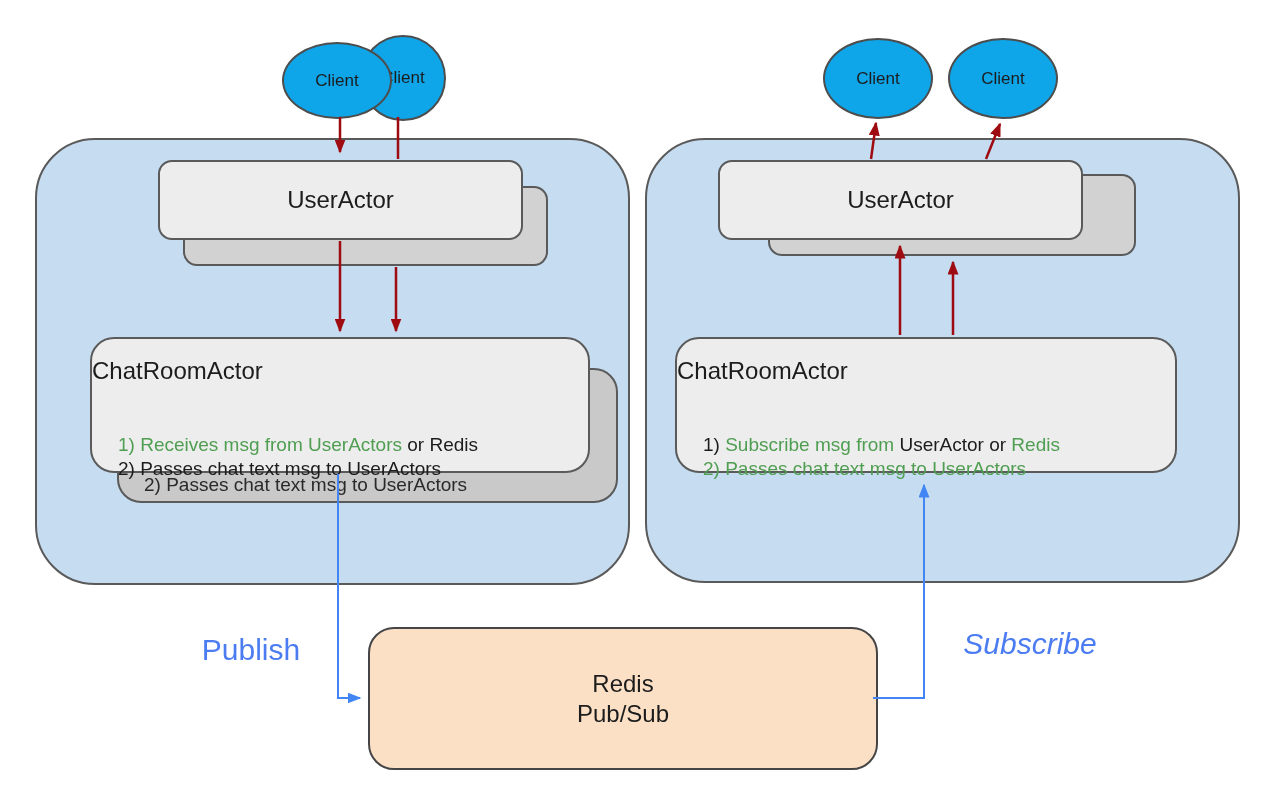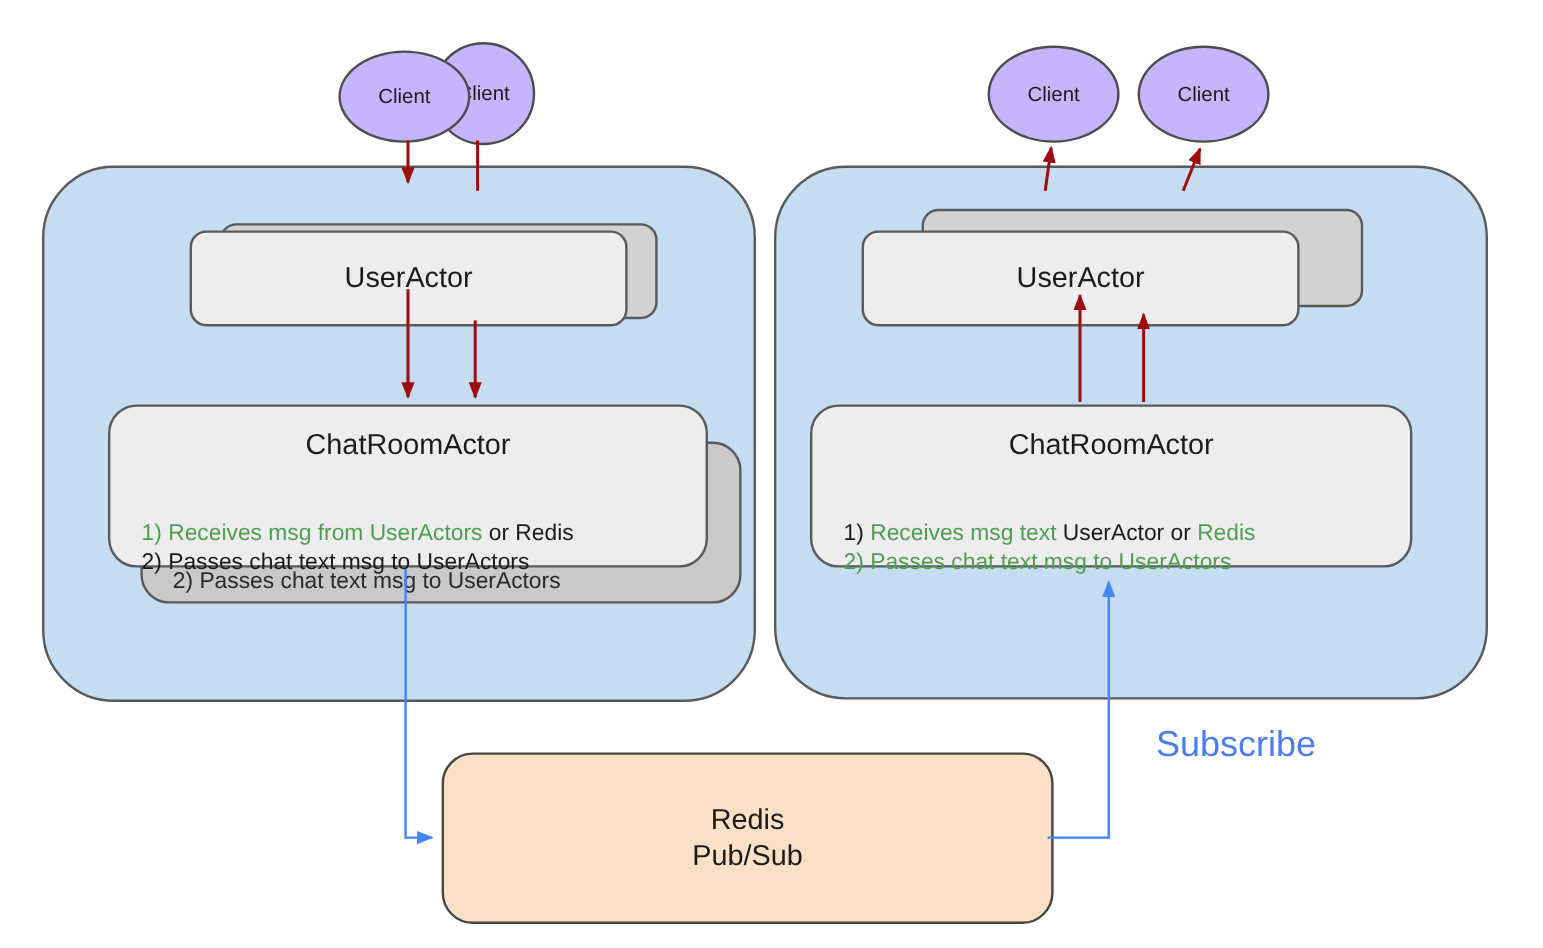--- a/index.html
+++ b/index.html
@@ -11,37 +11,37 @@
     position:absolute; background:#c6dcf0; border:2px solid #5a5a5a;
     border-radius:60px; box-sizing:border-box;
   }
   .box {
     position:absolute; background:#ededed; border:2px solid #5a5a5a;
     border-radius:14px; box-sizing:border-box;
   }
   .box.shadow { background:#d2d2d2; }
   .box.chat { border-radius:24px; }
   .box.chat.shadow { background:#c9c9c9; overflow:hidden; }
-  .user-box { display:flex; align-items:center; justify-content:center; font-size:24px;margin-top:32px; }
+  .user-box { display:flex; align-items:center; justify-content:center; font-size:24px; }
   .chat-title {
-    position:absolute; left:0; top:18px; width:100%; text-align:center;
+    position:absolute; left:0; top:18px; width:100%; text-align:left;
     font-size:24px;
   }
   .notes {
     position:absolute; left:26px; top:94px; font-size:19px; line-height:24px;
     white-space:nowrap;
   }
   .shadow-note {
     position:absolute; left:25px; top:104px; font-size:19px; line-height:22px;
     color:#2a2a2a; white-space:nowrap;
   }
   .seg-green { color:#4f9e52; }
   .seg-black { color:#1c1c1c; }
   .ellipse {
-    position:absolute; background:#c4b5fd; border:2px solid #4d4d4d;
+    position:absolute; background:#0ea5e9; border:2px solid #4d4d4d;
     border-radius:50%; box-sizing:border-box;
     display:flex; align-items:center; justify-content:center; font-size:17px;
   }
   .redis-box {
     position:absolute; left:368px; top:627px; width:510px; height:143px;
     background:#fce0c6; border:2px solid #454545; border-radius:26px;
     box-sizing:border-box; display:flex; flex-direction:column;
     align-items:center; justify-content:center;
     font-size:24px; line-height:30px;
   }
@@ -76,21 +76,21 @@
   </div>
 
   <div class="box shadow" style="left:768px; top:174px; width:368px; height:82px;"></div>
   <div class="box user-box" style="left:718px; top:160px; width:365px; height:80px;">
     <span>UserActor</span>
   </div>
 
   <div class="box chat" style="left:675px; top:337px; width:502px; height:136px;">
     <div class="chat-title">ChatRoomActor</div>
     <div class="notes">
-      <div><span class="seg-black">1) </span><span class="seg-green">Receives msg text </span><span class="seg-black">UserActor or </span><span class="seg-green">Redis</span></div>
+      <div><span class="seg-black">1) </span><span class="seg-green">Subscribe msg from </span><span class="seg-black">UserActor or </span><span class="seg-green">Redis</span></div>
       <div><span class="seg-green">2) Passes chat text msg to UserActors</span></div>
     </div>
   </div>
 
   <div class="ellipse" style="left:360px; top:35px; width:86px; height:86px;">
     <span>Client</span>
   </div>
   <div class="ellipse" style="left:282px; top:42px; width:110px; height:77px;">
     <span>Client</span>
   </div>
@@ -99,21 +99,22 @@
   </div>
   <div class="ellipse" style="left:948px; top:38px; width:110px; height:81px;">
     <span>Client</span>
   </div>
 
   <div class="redis-box">
     <div>Redis</div>
     <div>Pub/Sub</div>
   </div>
 
-  <div class="flow-label" style="left:950px; top:604px;">Subscribe</div>
+  <div class="flow-label" style="left:171px; top:633px;">Publish</div>
+  <div class="flow-label" style="left:950px; top:627px;font-style:italic;">Subscribe</div>
 
   <svg class="arrows" width="1286" height="790" viewBox="0 0 1286 790">
     <defs>
       <marker id="ah-red" markerUnits="userSpaceOnUse" markerWidth="14" markerHeight="11" viewBox="0 0 14 11" refX="12.5" refY="5.5" orient="auto">
         <path d="M0,0 L14,5.5 L0,11 Z" fill="#9e0b10"></path>
       </marker>
       <marker id="ah-blue" markerUnits="userSpaceOnUse" markerWidth="14" markerHeight="11" viewBox="0 0 14 11" refX="12.5" refY="5.5" orient="auto">
         <path d="M0,0 L14,5.5 L0,11 Z" fill="#4285f4"></path>
       </marker>
     </defs>

